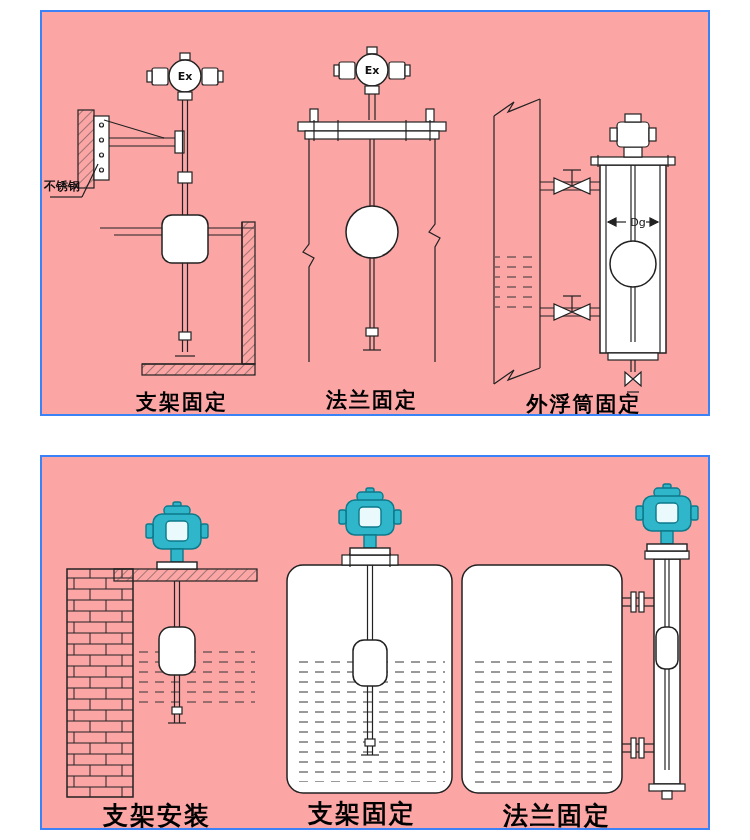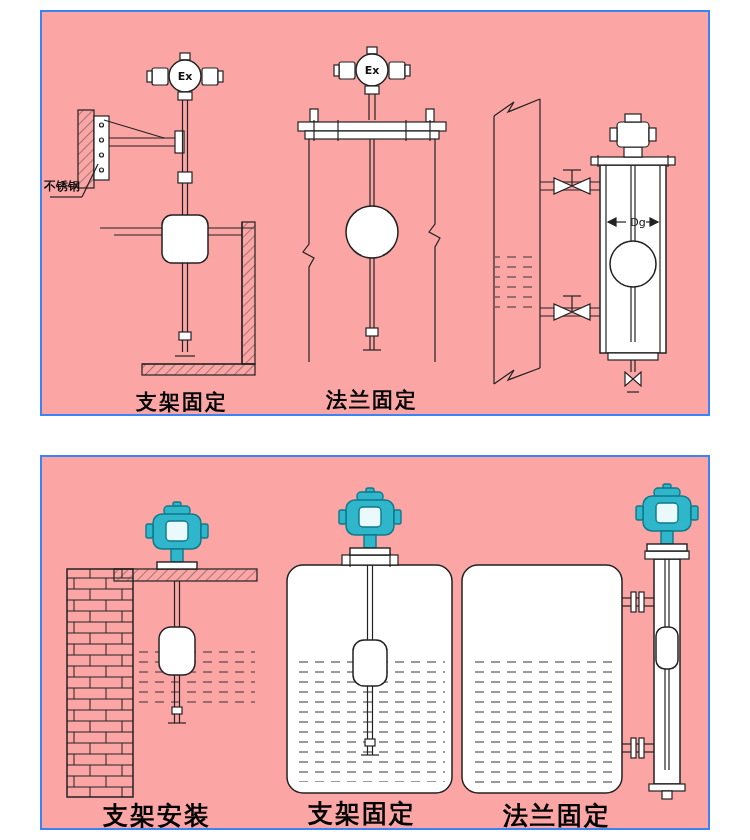--- a/index.html
+++ b/index.html
@@ -133,20 +133,21 @@
         <path d="M583 360 v14 l8 -7 z M599 360 v14 l-8 -7 z" fill="#fff"></path>
         <line x1="585" y1="380" x2="597" y2="380"></line>
       </g>
       <text x="596" y="214" font-size="11" text-anchor="middle">Dg</text>
     </svg>
 
     <div class="material-label">不锈钢</div>
 
     <div class="caption caption-top" style="left:78px;top:376px;width:124px;">支架固定</div>
     <div class="caption caption-top" style="left:268px;top:374px;width:124px;">法兰固定</div>
+    <div class="caption caption-top" style="left:462px;top:378px;width:160px;">外浮筒固定</div>
   </div>
 
   <div class="panel panel-bottom">
     <svg viewBox="0 0 666 371">
       <defs>
         <pattern id="hatchB" width="7" height="7" patternTransform="rotate(45)" patternUnits="userSpaceOnUse">
           <line x1="0" y1="0" x2="0" y2="7" stroke="#444" stroke-width="1"></line>
         </pattern>
         <pattern id="waterB" width="16" height="10" patternUnits="userSpaceOnUse">
           <line x1="1" y1="5" x2="10" y2="5" stroke="#333" stroke-width="1"></line>

